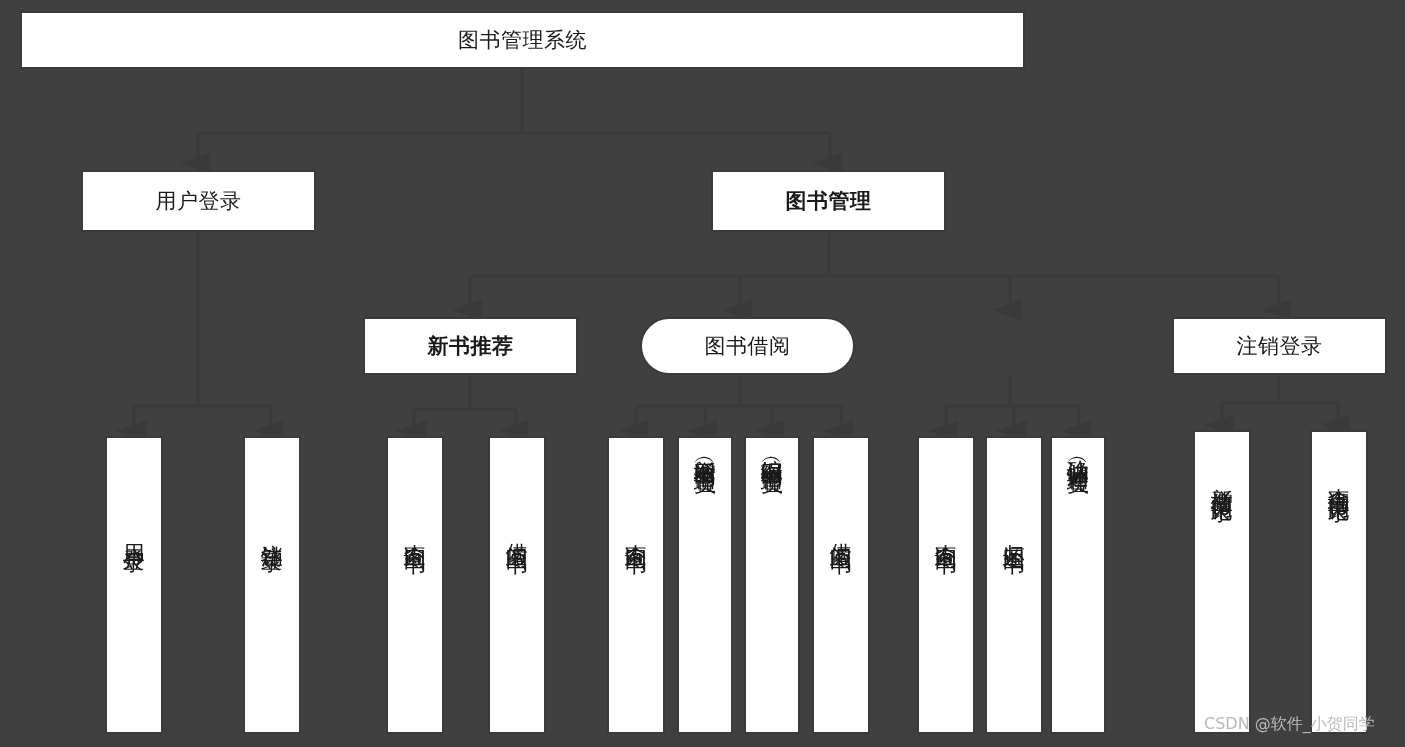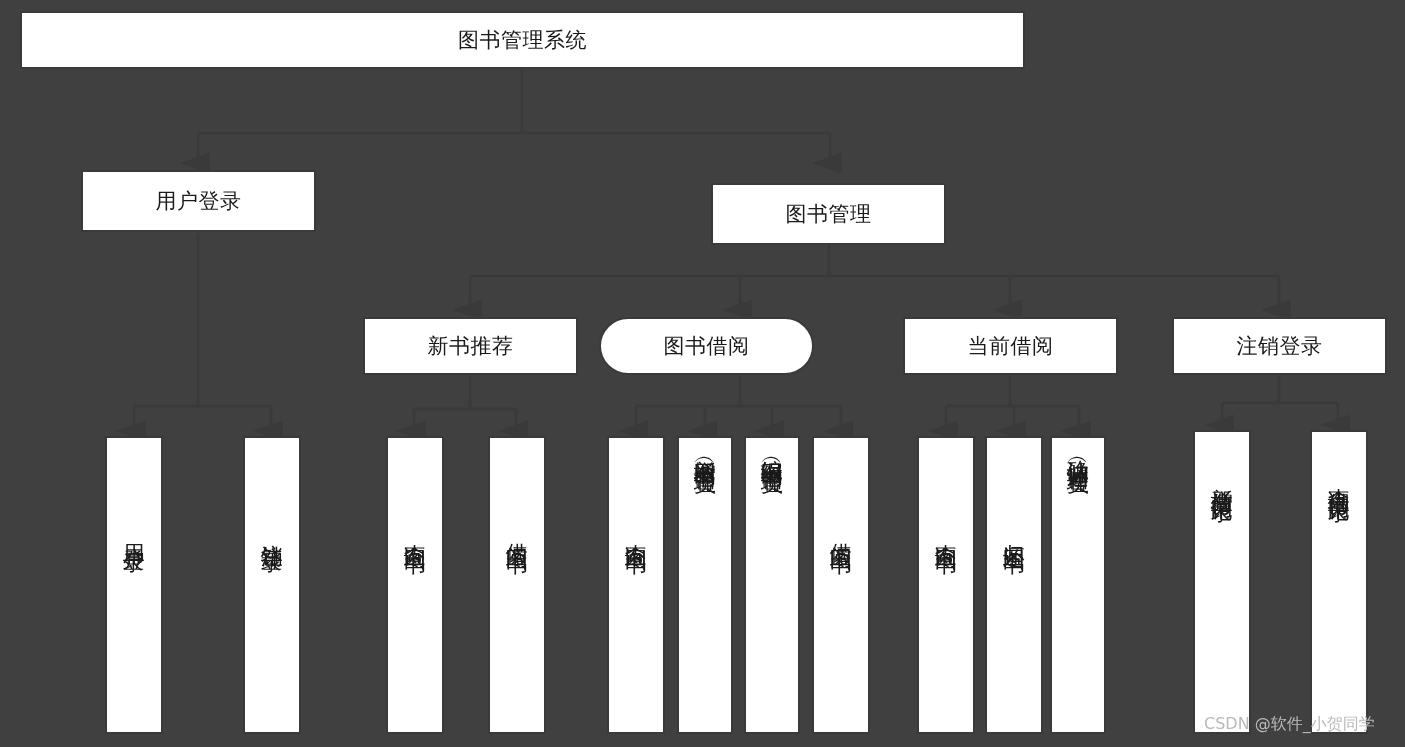--- a/index.html
+++ b/index.html
@@ -127,32 +127,29 @@
     </g>
   </svg>
 
   <div class="node horiz" style="left:20px; top:11px; width:1005px; height:58px;">
     <span class="label">图书管理系统</span>
   </div>
 
   <div class="node horiz" style="left:81px; top:170px; width:235px; height:62px;">
     <span class="label">用户登录</span>
   </div>
-  <div class="node horiz" style="left:711px; top:183px; width:235px; height:62px;">
+  <div class="node horiz" style="left:711px; top:170px; width:235px; height:62px;font-weight:bold;">
     <span class="label">图书管理</span>
   </div>
 
-  <div class="node horiz" style="left:363px; top:317px; width:215px; height:58px;">
+  <div class="node horiz" style="left:363px; top:317px; width:215px; height:58px;font-weight:bold;">
     <span class="label">新书推荐</span>
   </div>
-  <div class="node horiz" style="left:599px; top:317px; width:215px; height:58px;border-radius:29px;">
+  <div class="node horiz" style="left:640px; top:317px; width:215px; height:58px;border-radius:29px;">
     <span class="label">图书借阅</span>
-  </div>
-  <div class="node horiz" style="left:903px; top:317px; width:215px; height:58px;">
-    <span class="label">当前借阅</span>
   </div>
   <div class="node horiz" style="left:1172px; top:317px; width:215px; height:58px;">
     <span class="label">注销登录</span>
   </div>
 
   <div class="node vert" style="left:105px; top:436px; width:58px; height:298px; padding-top:88px;">
     <span class="label">用户登录</span>
   </div>
   <div class="node vert" style="left:243px; top:436px; width:58px; height:298px; padding-top:88px;">
     <span class="label">注销登录</span>

